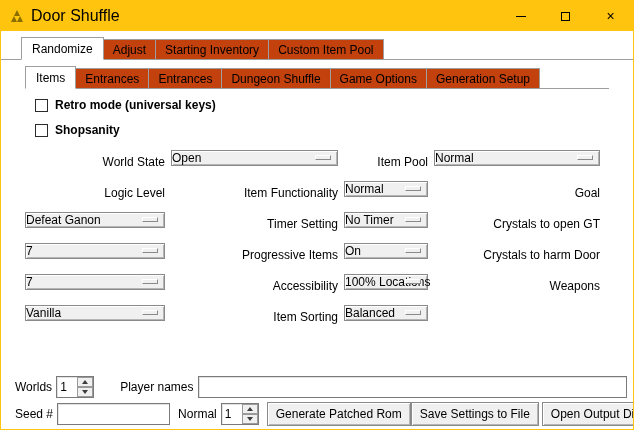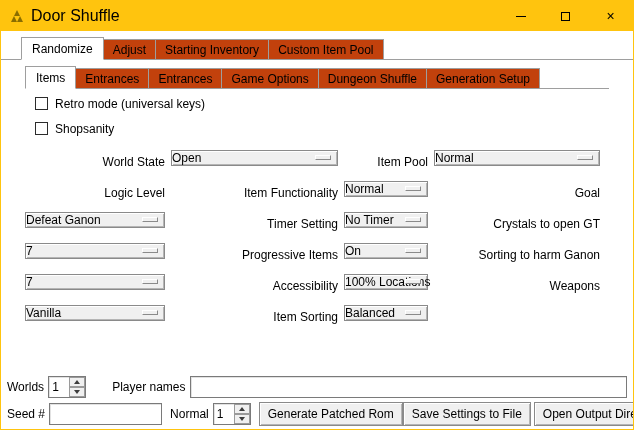--- a/index.html
+++ b/index.html
@@ -29,36 +29,36 @@
   .tabbar{display:flex;align-items:flex-end;border-bottom:1px solid var(--line);}
   .outer-tabbar{margin-top:6px;padding-left:20px;}
   .tab{border:1px solid var(--line);border-bottom:none;background:#c2410c;padding:3px 9px 2px;white-space:nowrap;cursor:default;position:relative;}
   .tab + .tab{margin-left:-1px;}
   .tab.selected{background:#ffffff;padding:4px 10px 3px;margin-bottom:-1px;z-index:2;border-bottom:1px solid #ffffff;}
 
   .inner-notebook{margin:6px 0 0 24px;width:584px;}
   .inner-pane{padding-top:8px;}
 
   
-  .check-row{display:flex;align-items:flex-start;margin:0 0 9px 10px;height:16px;}
+  .check-row{display:flex;align-items:center;margin:0 0 9px 10px;height:16px;font-weight:bold;}
   .checkbox{width:13px;height:13px;background:#ffffff;border:1px solid #2b2b2b;margin-right:7px;flex:0 0 auto;}
   .check-label{white-space:nowrap;}
 
   
   .dd-grid{display:grid;grid-template-columns:140px 167px 84px 166px;column-gap:6px;row-gap:7px;margin-top:12px;}
   .dd-label{text-align:right;line-height:24px;white-space:nowrap;}
   .dd{position:relative;height:16px;background:var(--face);border:1px solid #8a8a8a;
       box-shadow:inset 1px 1px 0 #ffffff, inset -1px -1px 0 #b5b5b5;
       display:flex;align-items:center;justify-content:flex-start;cursor:default;}
   .dd-value{white-space:nowrap;}
   .dd-indicator{position:absolute;right:6px;top:50%;margin-top:-3px;width:16px;height:5px;background:var(--face);
       border-top:1px solid #ffffff;border-left:1px solid #ffffff;border-right:1px solid #8a8a8a;border-bottom:1px solid #8a8a8a;}
 
   
-  .bottom{position:absolute;left:0;right:0;bottom:0;padding:2px 6px 3px;background:#ffffff;}
+  .bottom{position:absolute;left:8px;right:0;bottom:0;padding:2px 6px 3px;background:#ffffff;}
   .brow{display:flex;align-items:center;}
   .brow1{margin-bottom:4px;}
   .blabel{white-space:nowrap;margin-right:4px;}
   .entry{height:22px;border:1px solid var(--sunken);background:#ffffff;font-family:"Liberation Sans",sans-serif;
       font-size:12px;padding:0 4px;outline:none;box-shadow:inset 1px 1px 0 #e2e2e2;}
   .grow{flex:1;min-width:0;}
   .seed-entry{width:113px;}
   .spin{display:inline-flex;height:22px;background:#ffffff;border:1px solid var(--sunken);box-shadow:inset 1px 1px 0 #e2e2e2;}
   .spin-val{width:20px;padding-left:3px;line-height:20px;}
   .spin-arrows{display:flex;flex-direction:column;width:16px;}
@@ -104,22 +104,22 @@
     <div class="tab">Adjust</div>
     <div class="tab">Starting Inventory</div>
     <div class="tab">Custom Item Pool</div>
   </div>
 
   <div class="inner-notebook">
     <div class="tabbar">
       <div class="tab selected">Items</div>
       <div class="tab">Entrances</div>
       <div class="tab">Entrances</div>
+      <div class="tab">Dungeon Shuffle</div>
       <div class="tab">Game Options</div>
-      <div class="tab">Dungeon Shuffle</div>
       <div class="tab">Generation Setup</div>
     </div>
 
     <div class="inner-pane">
 
       <div class="check-row">
         <span class="checkbox"></span>
         <span class="check-label">Retro mode (universal keys)</span>
       </div>
       <div class="check-row">
@@ -162,21 +162,21 @@
         <div class="dd">
           <span class="dd-value">7</span>
           <span class="dd-indicator"></span>
         </div>
         <div class="dd-label">Progressive Items</div>
         <div class="dd">
           <span class="dd-value">On</span>
           <span class="dd-indicator"></span>
         </div>
 
-        <div class="dd-label">Sorting to harm Ganon</div>
+        <div class="dd-label">Crystals to harm Door</div>
         <div class="dd">
           <span class="dd-value">7</span>
           <span class="dd-indicator"></span>
         </div>
         <div class="dd-label">Accessibility</div>
         <div class="dd">
           <span class="dd-value">100% Locations</span>
           <span class="dd-indicator"></span>
         </div>
 

